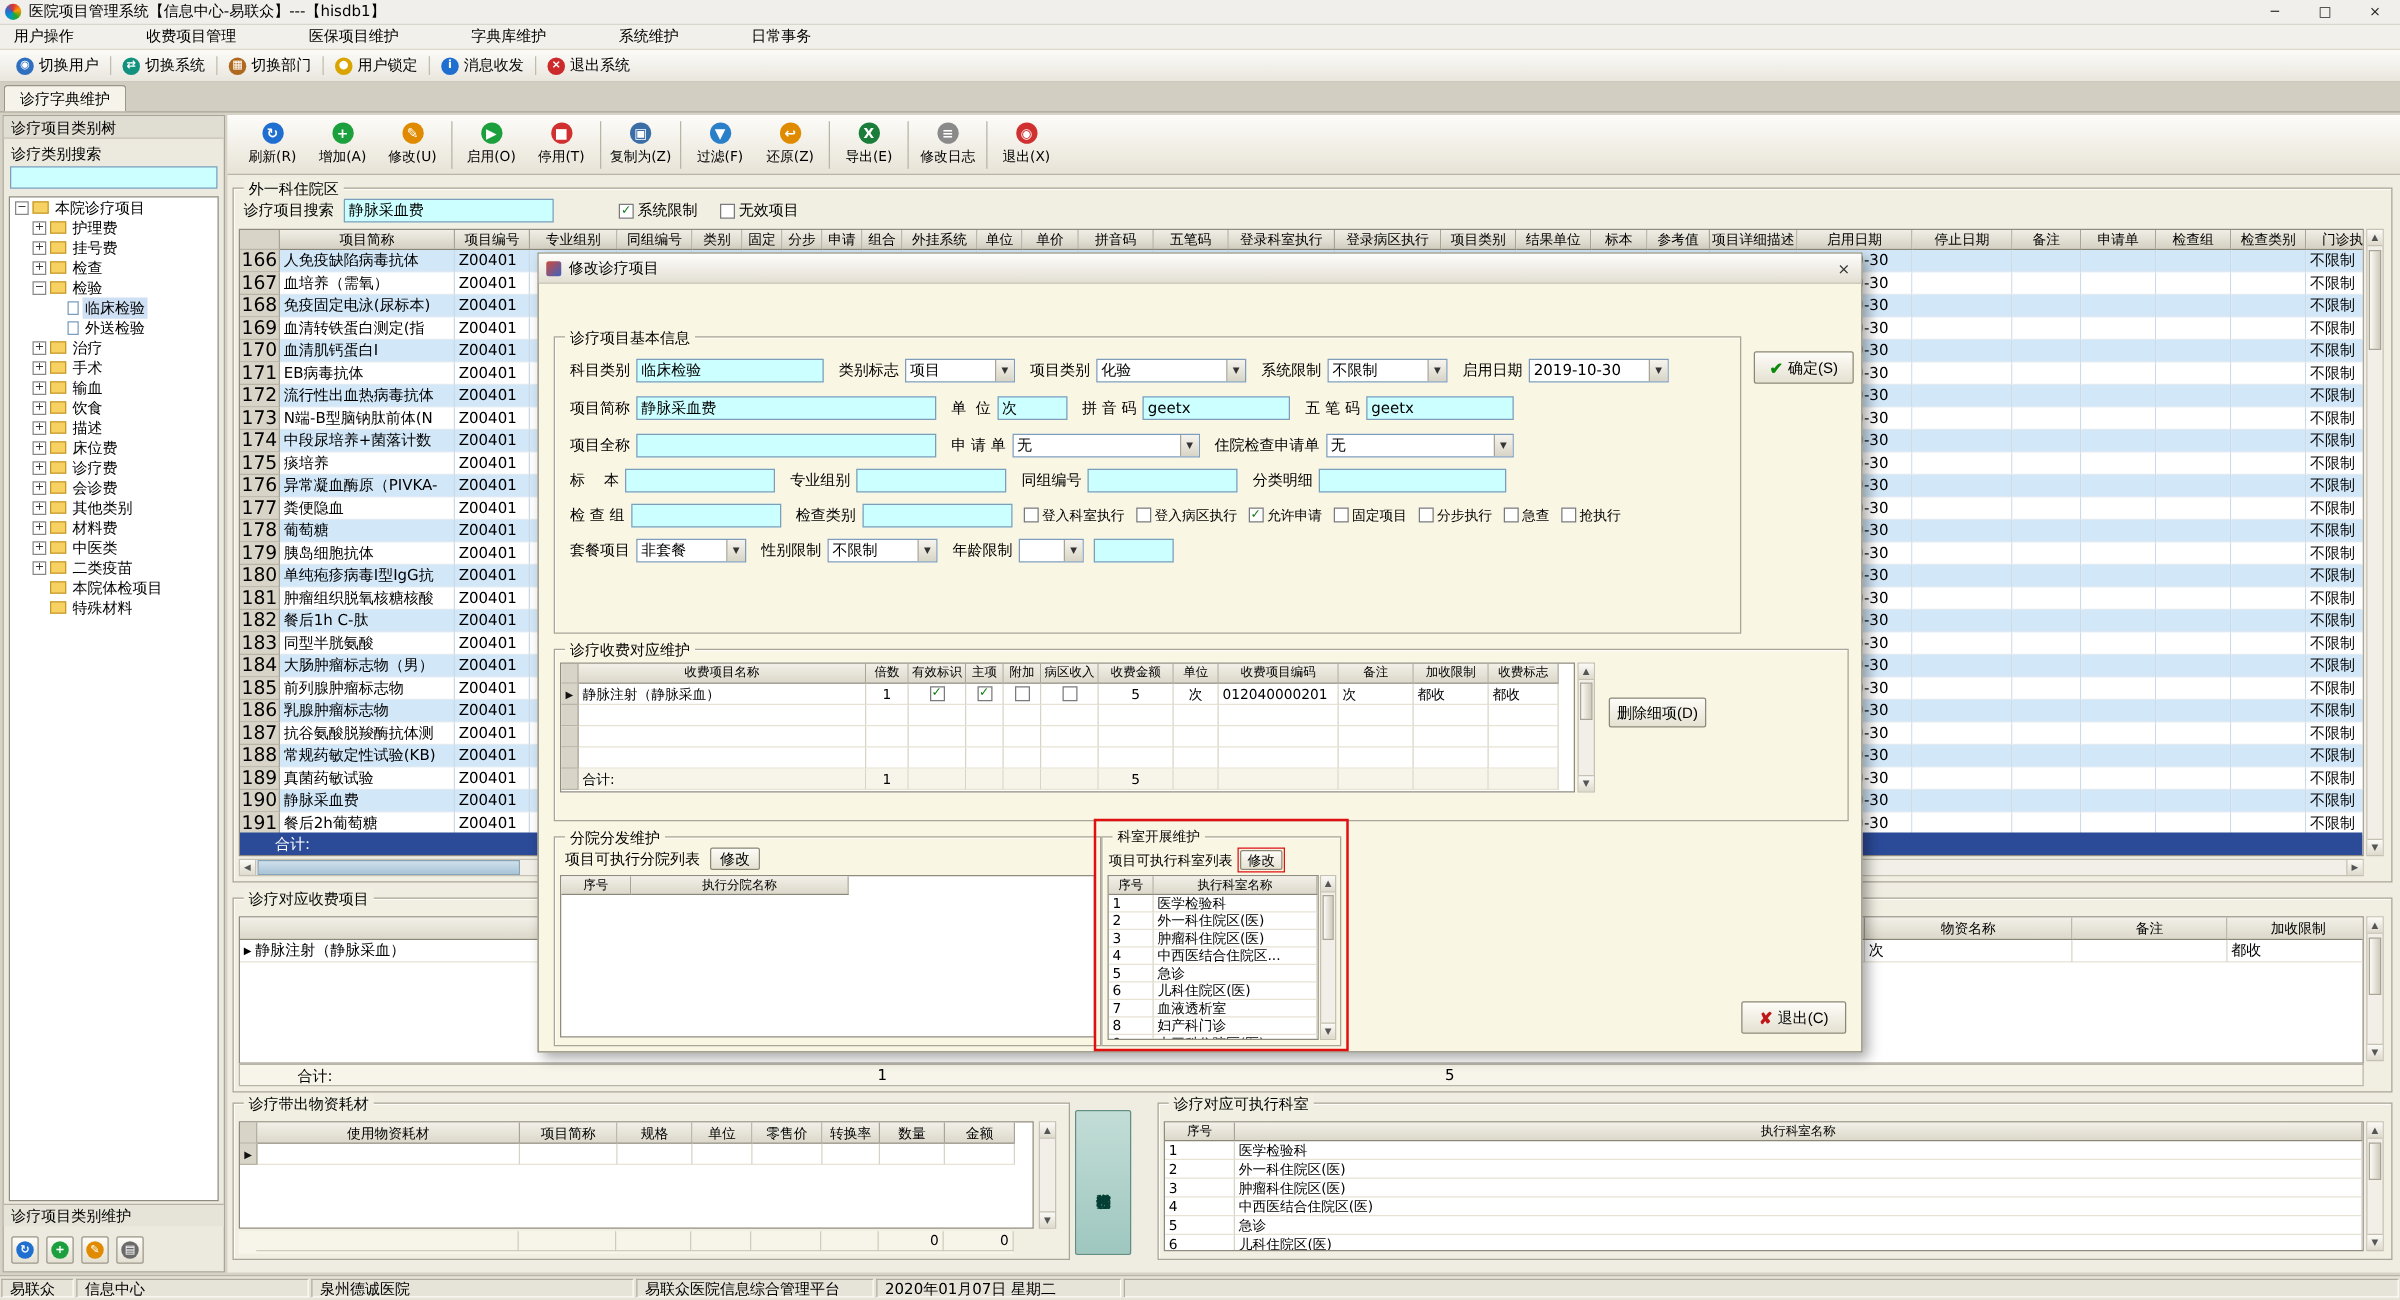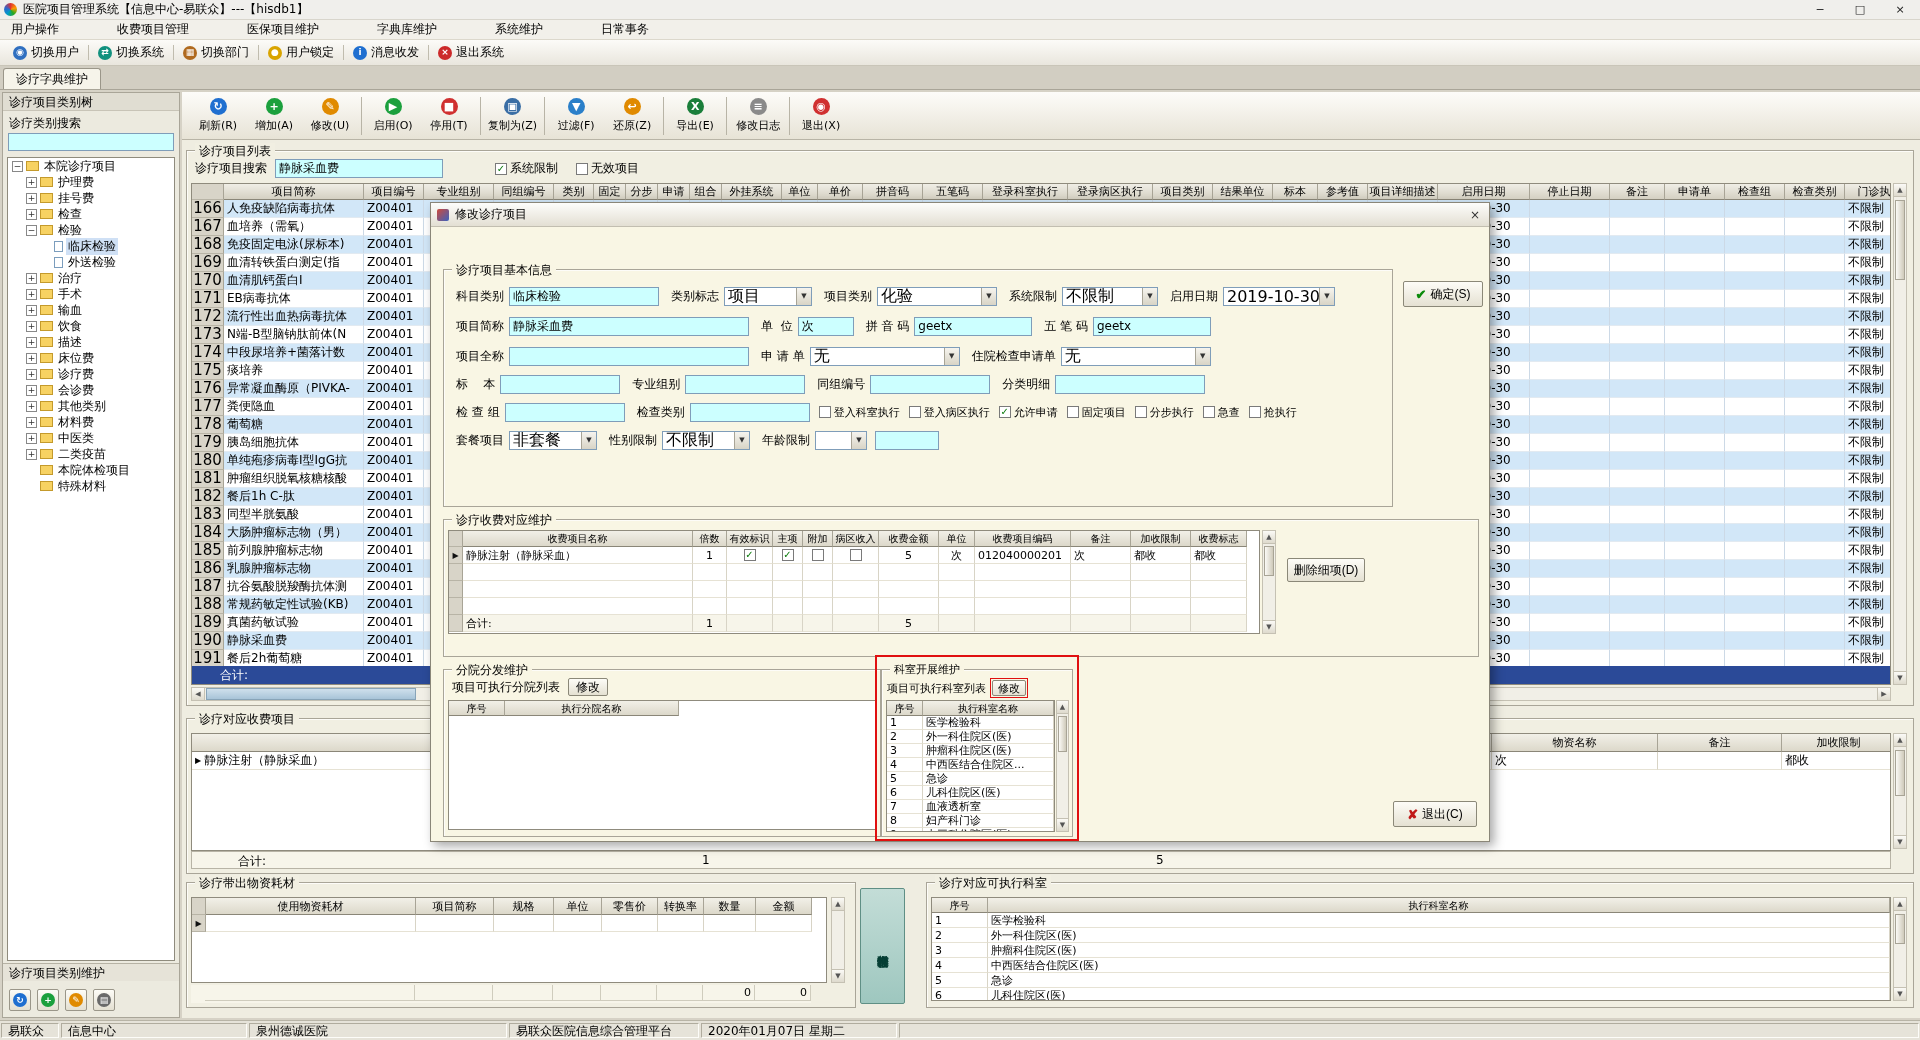--- a/index.html
+++ b/index.html
@@ -62,21 +62,21 @@
   .tb-btn { min-width:56px; height:44px; display:flex; flex-direction:column; align-items:center;
     justify-content:center; gap:3px; font-size:11px; padding:0 4px; white-space:nowrap;}
   .tb-btn .ico { width:17px; height:17px; font-size:11px; }
   .tb-sep { width:1px; height:38px; background:#b8b4a6; margin:0 3px; }
   .gbox { position:absolute; border:1px solid #a9a598; background:#f1efe2;
     box-shadow: inset 1px 1px 0 #fdfcf8; }
   .gtitle { position:absolute; top:-8px; left:8px; background:#f1efe2; padding:0 4px; font-size:12px; z-index:2;}
   .inp { height:19px; background:#ccffff; border:1px solid #7f9db9; padding:0 3px; font-size:12px;
     display:inline-flex; align-items:center; overflow:hidden; white-space:nowrap;}
   .sel { height:19px; background:#fff; border:1px solid #7f9db9; display:inline-flex; align-items:stretch; overflow:hidden;}
-  .sel .val { flex:1; padding:0 3px; font-size:16px; display:flex; align-items:center; overflow:hidden; white-space:nowrap;}
+  .sel .val { flex:1; padding:0 3px; font-size:12px; display:flex; align-items:center; overflow:hidden; white-space:nowrap;}
   .sel .dd { width:15px; background:linear-gradient(#f6f4ee,#d8d4c6); border-left:1px solid #a8a496;
     display:flex; align-items:center; justify-content:center; font-size:7px; color:#333; flex:none;}
   .cbwrap { display:inline-flex; align-items:center; gap:3px; white-space:nowrap; }
   .cb { width:12px; height:12px; background:#fff; border:1px solid #7a7a7a; display:inline-flex;
     align-items:center; justify-content:center; font-size:10px; color:#0a7a0a; font-weight:bold; flex:none; line-height:1;}
   .btn3d { display:inline-flex; align-items:center; justify-content:center; gap:4px;
     background:linear-gradient(#fdfcf7,#e5e1d2); border:1px solid #8b8878; border-radius:2px; font-size:12px;}
   
   .ptable { position:absolute; overflow:hidden; background:#fff; border:1px solid #8f8b7d; }
   .prow, .phead { display:flex; width:1961px; }
@@ -380,21 +380,21 @@
       <span>修改日志</span>
     </div>
     <span class="tb-sep"></span>
     <div class="tb-btn">
       <span class="ico" style="background:#d03030;">◉</span>
       <span>退出(X)</span>
     </div>
   </div>
 
 <div class="gbox" style="left:186px; top:150px; right:6px; height:556px;">
-  <span class="gtitle">诊疗项目列表</span>
+  <span class="gtitle">外一科住院区</span>
   <div style="position:absolute; left:8px; top:8px; display:flex; align-items:center;">
     <span>诊疗项目搜索</span>
     <span class="inp" style="width:168px; margin-left:8px;">静脉采血费</span>
     <label class="cbwrap" style="margin-left:52px;">
       <span class="cb" id="cb-valid">✓</span>
       <span>系统限制</span>
     </label>
     <label class="cbwrap" style="margin-left:18px;">
       <span class="cb" id="cb-invalid"></span>
       <span>无效项目</span>

